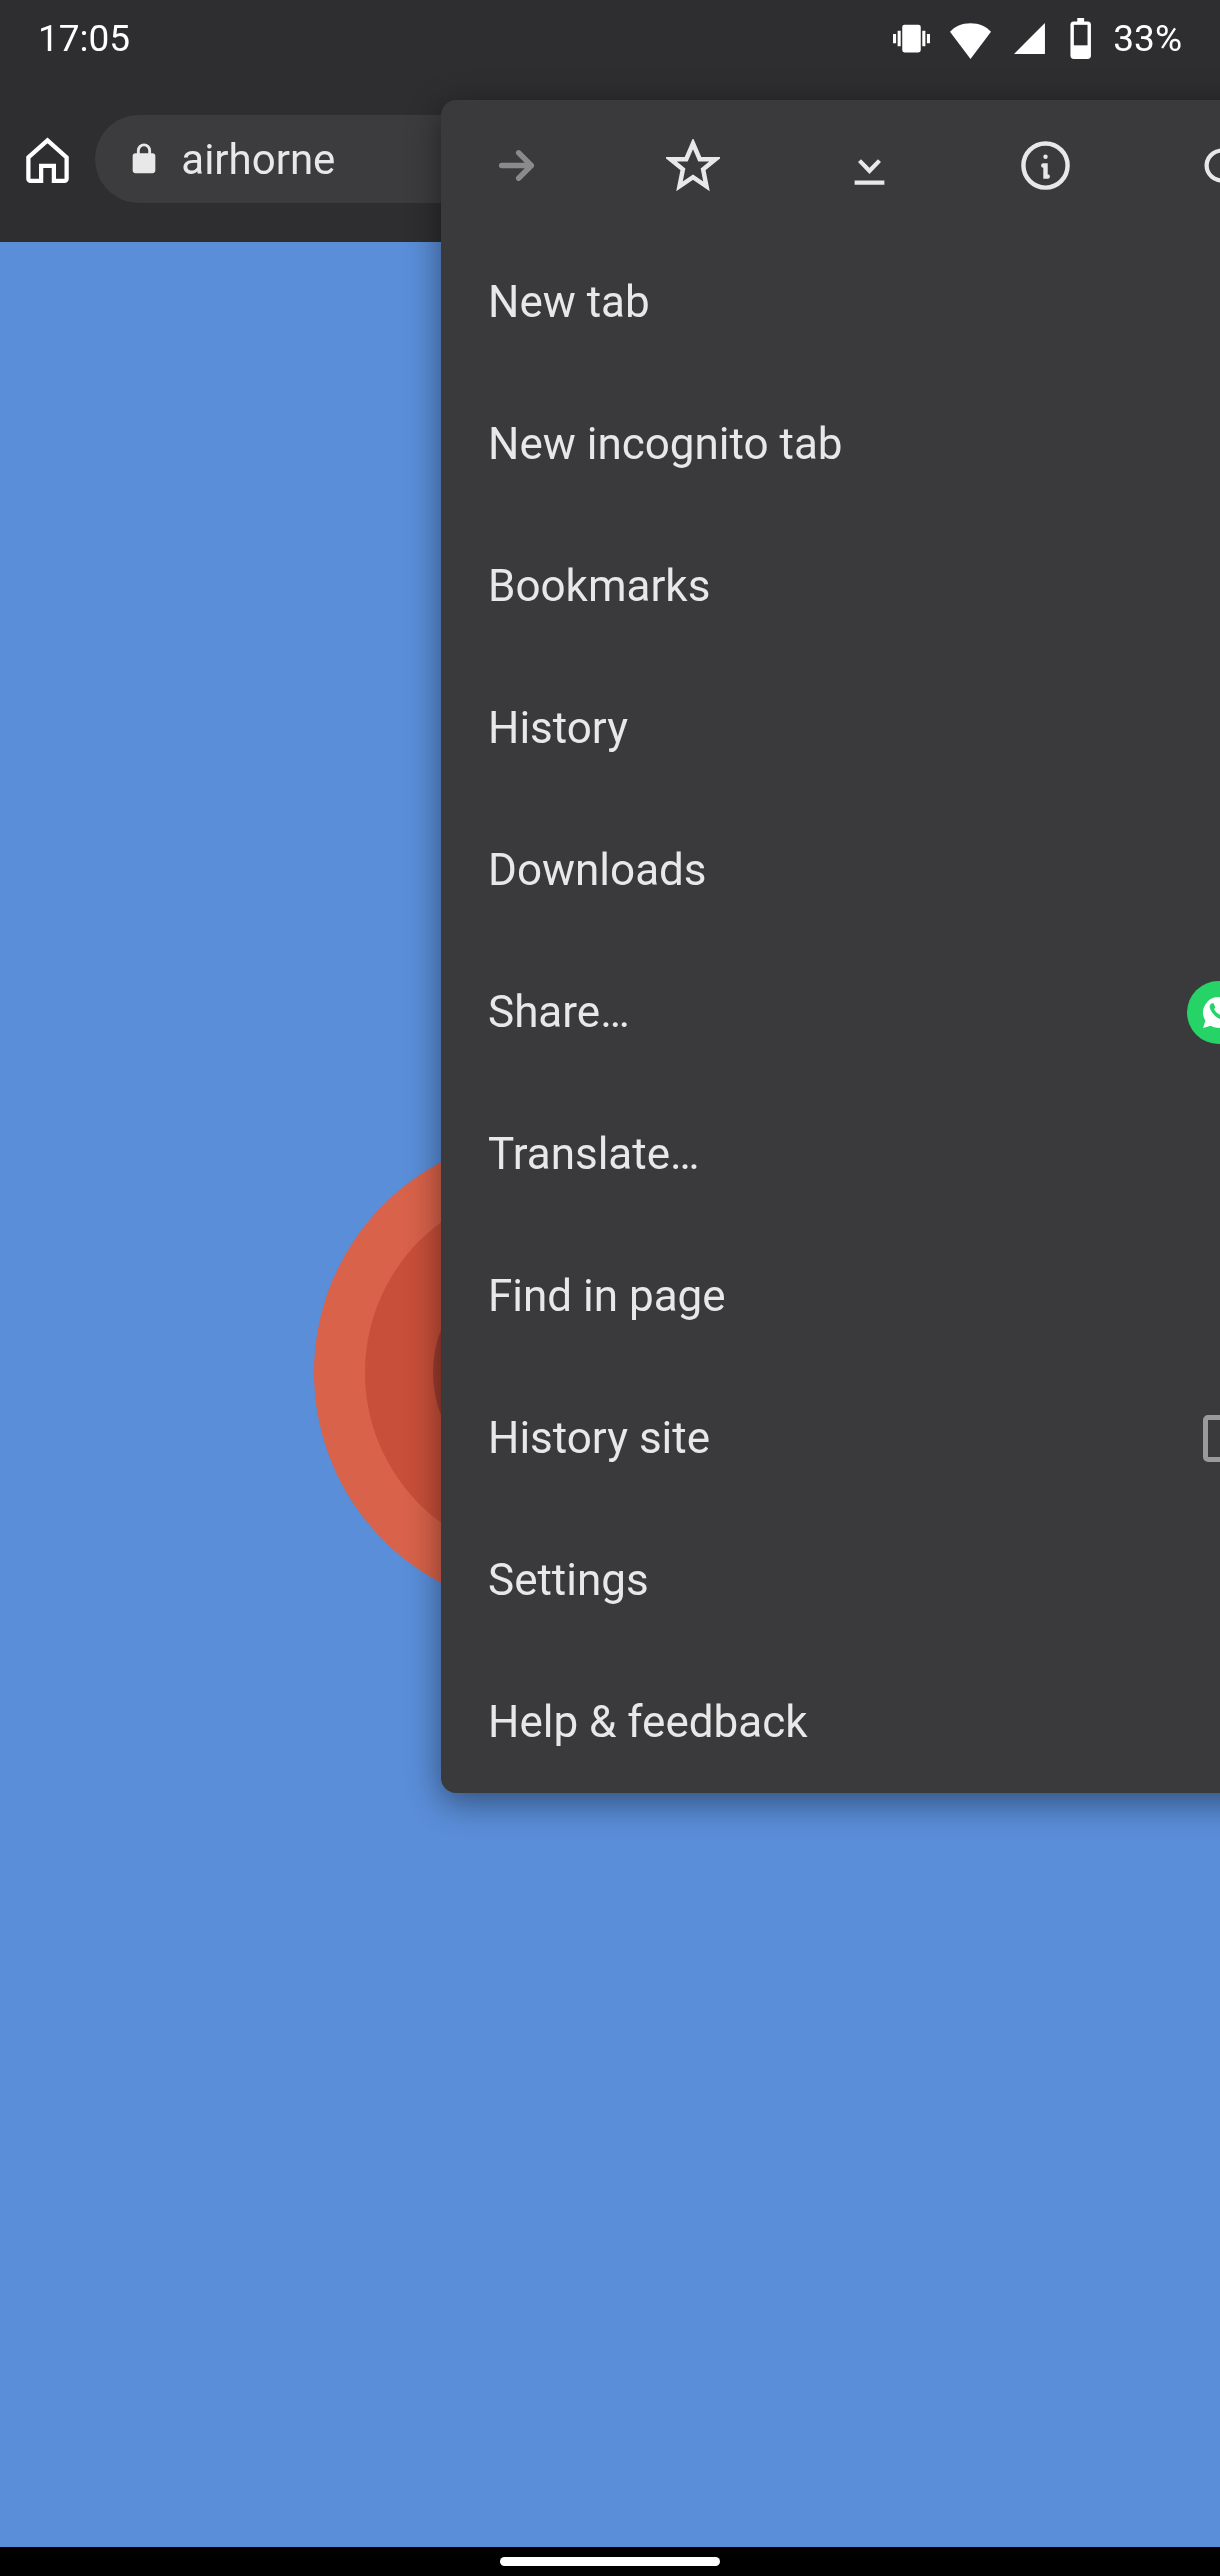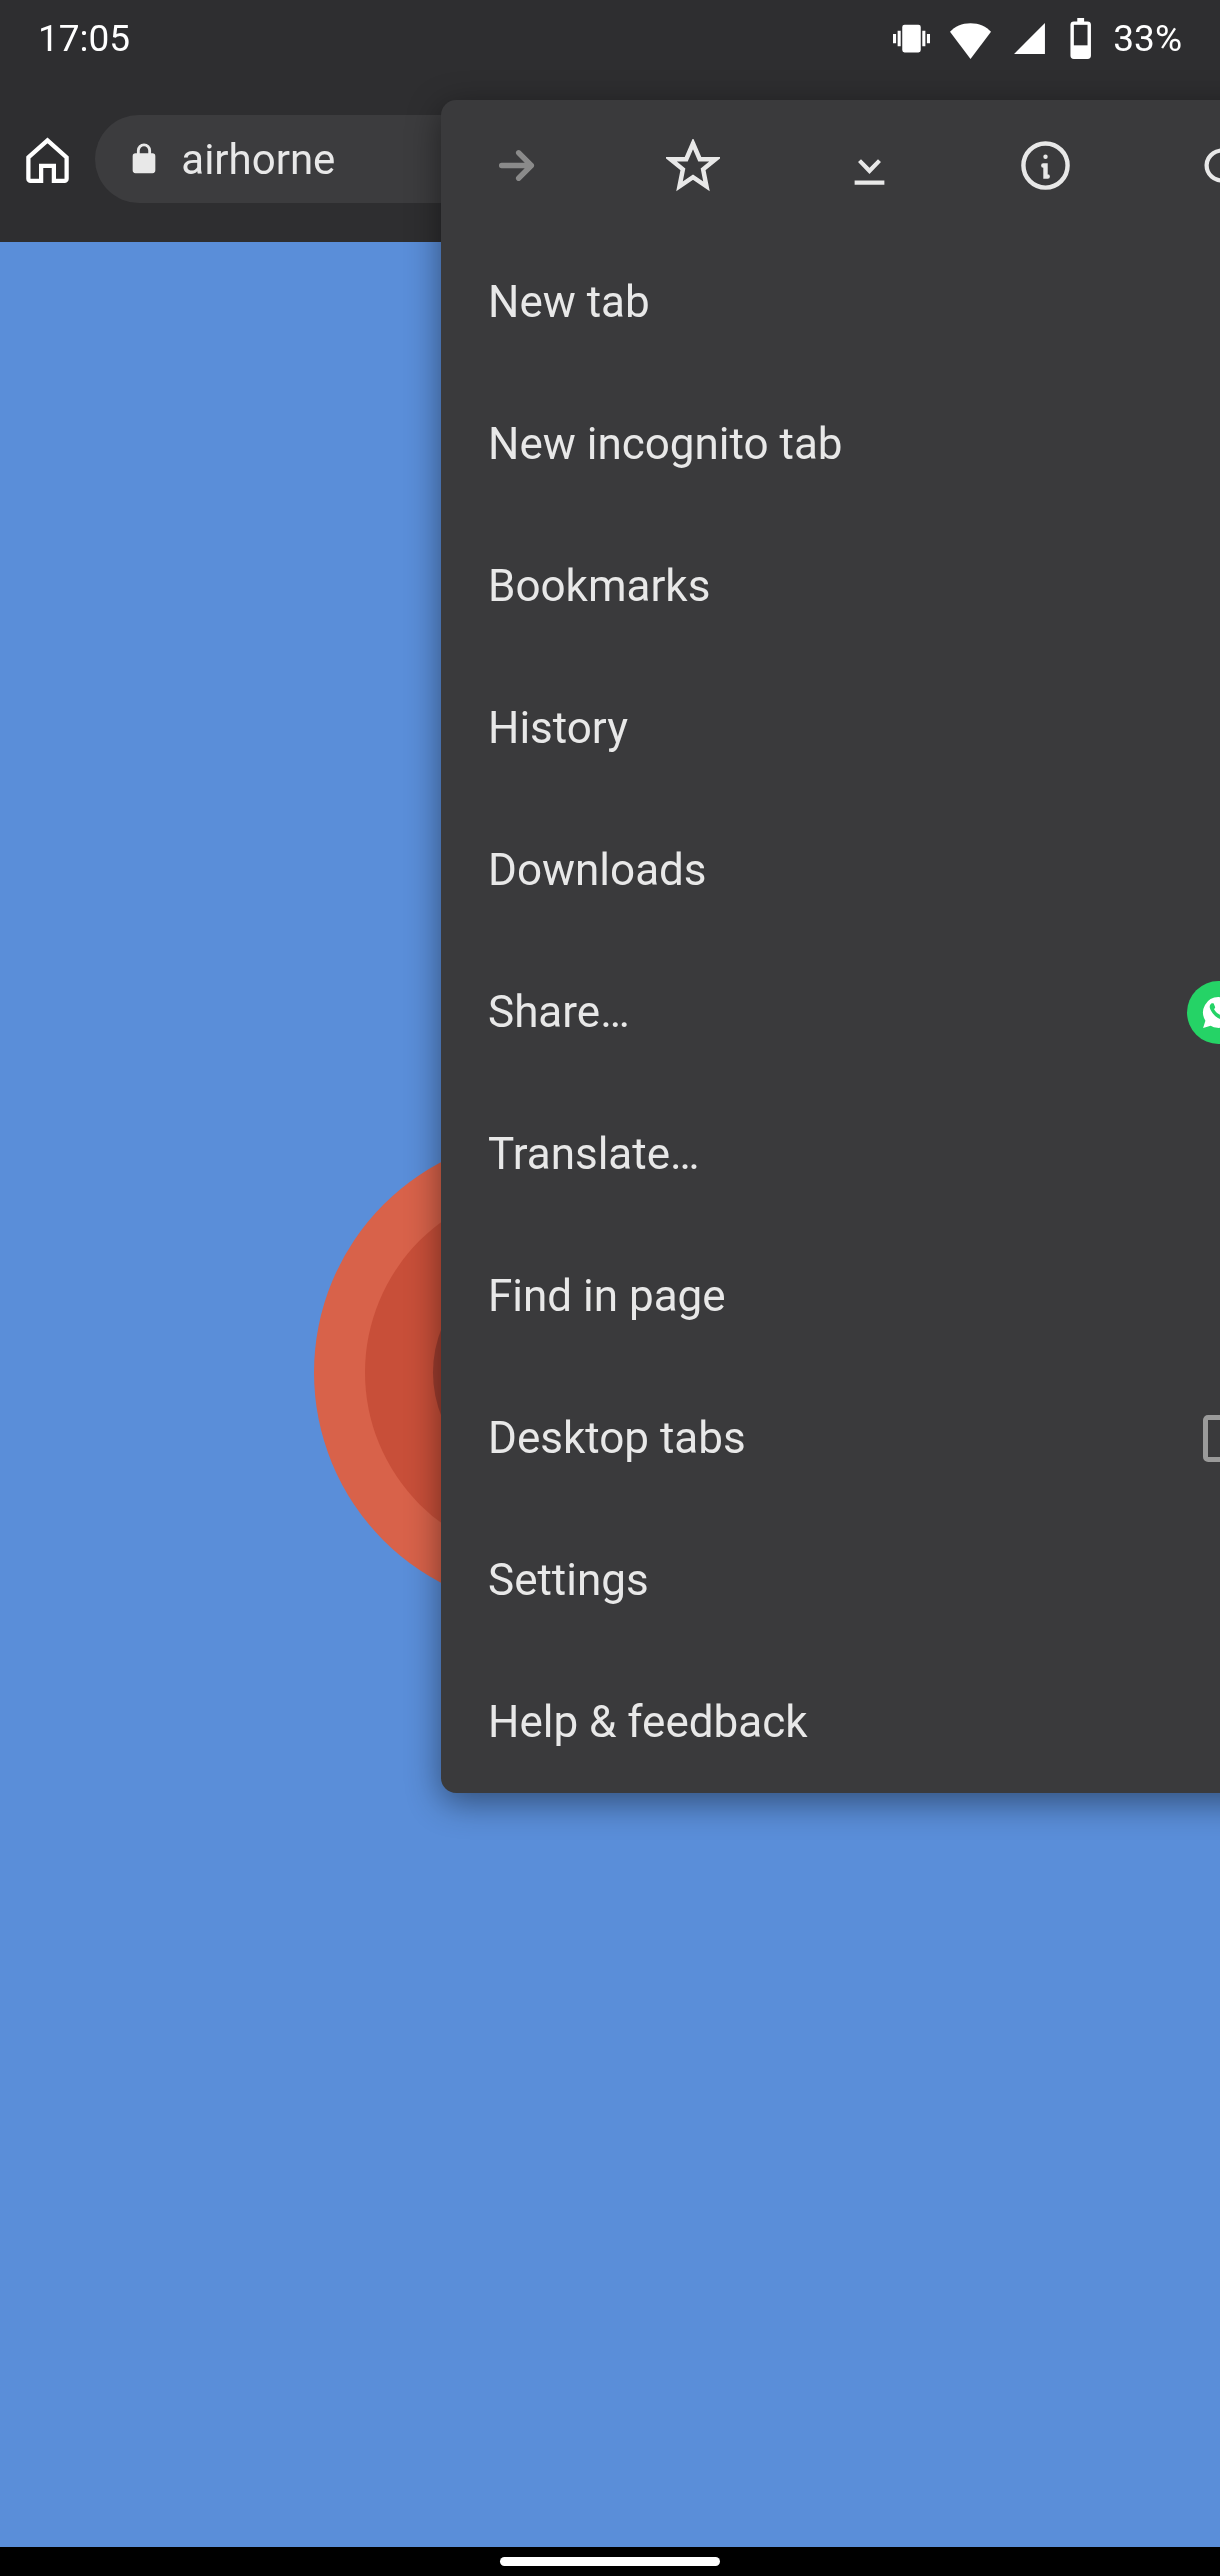--- a/index.html
+++ b/index.html
@@ -221,21 +221,21 @@
         </svg>
     </div>
   </div>
   <div class="menu-item">
       <span>Translate…</span>
     </div>
   <div class="menu-item">
       <span>Find in page</span>
     </div>
   <div class="menu-item">
-    <span>Desktop tabs</span>
+    <span>History site</span>
     <div class="checkbox"></div>
   </div>
   <div class="menu-item">
       <span>Settings</span>
     </div>
   <div class="menu-item">
       <span>Help &amp; feedback</span>
     </div>
 </div>
 

